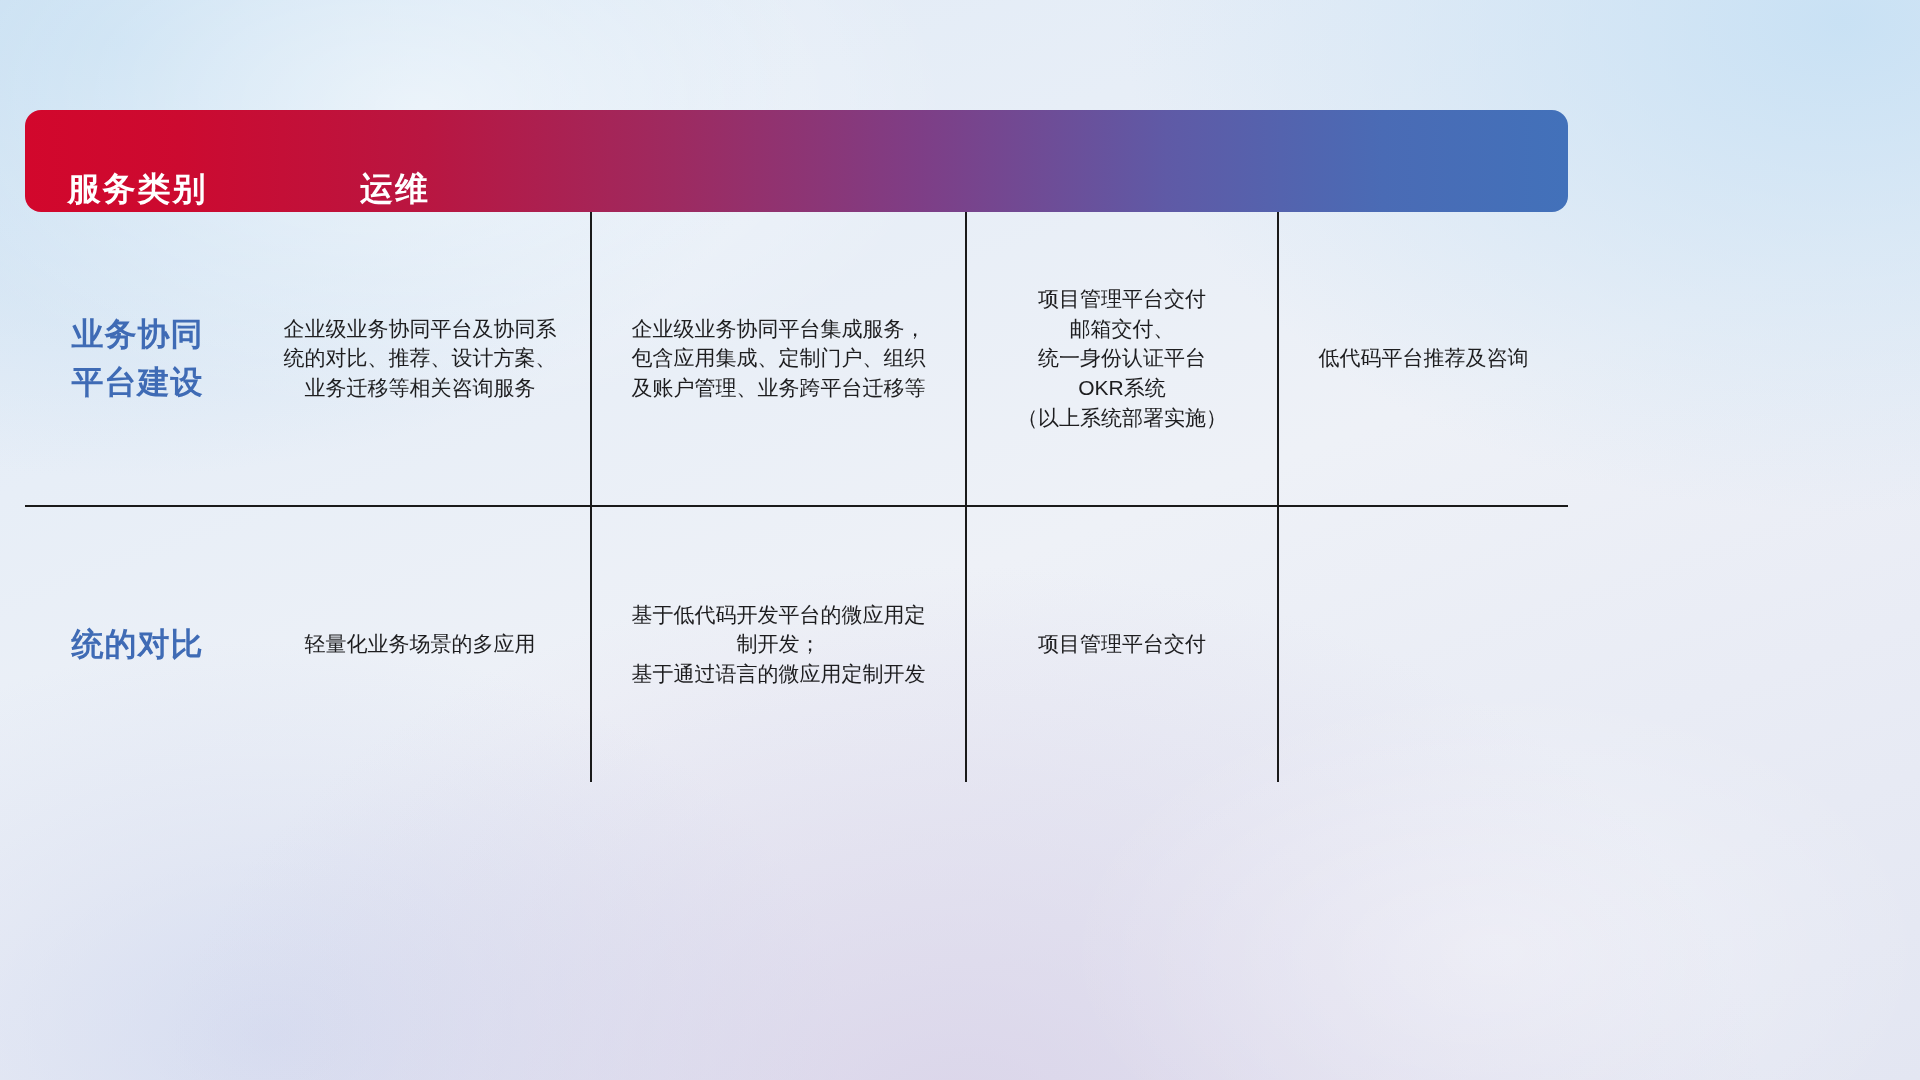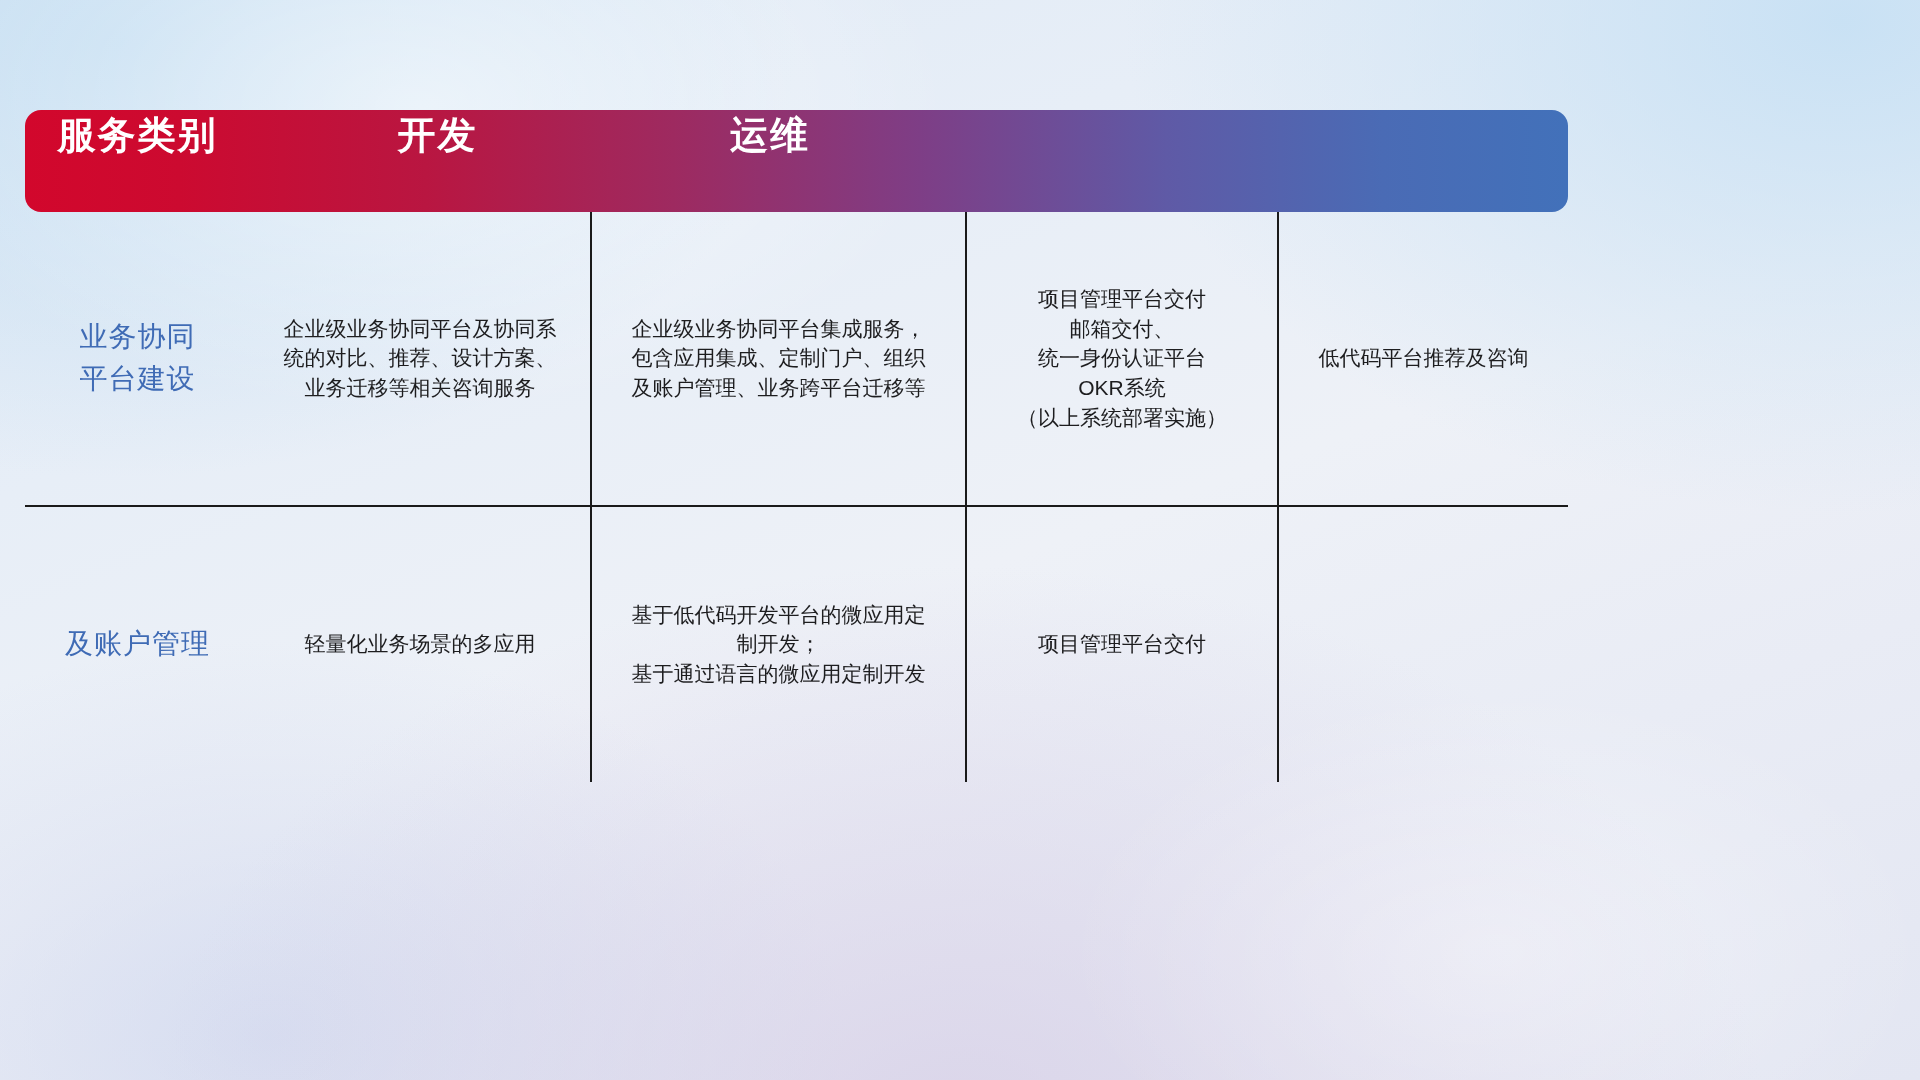--- a/index.html
+++ b/index.html
@@ -90,24 +90,24 @@
     position: absolute;
     left: 0;
     top: 0;
     width: 1543px;
     height: 102px;
     display: flex;
     z-index: 1;
   }
   .hcell {
     display: flex;
-    align-items: flex-start;
+    align-items: flex-end;
     justify-content: center;
     color: #ffffff;
-    font-size: 38px;
+    font-size: 33px;
     font-weight: bold;
     letter-spacing: 2px;
   }
   .hc0 { width: 14.58%; }
   .hc1 { width: 22.10%; }
   .hc2 { width: 24.30%; }
   .hc3 { width: 20.22%; }
   .hc4 { width: 18.80%; }
 
   
@@ -118,22 +118,22 @@
     color: #1d1d1f;
     text-align: center;
     vertical-align: middle;
     border: 0;
   }
   tbody tr.row-div td {
     border-top: 2px solid #1a1a1a;
   }
   td.cat {
     color: #3f6bb5;
-    font-weight: normal;
-    font-size: 28px;
+    font-weight: bold;
+    font-size: 32px;
     letter-spacing: 1px;
     line-height: 1.5;
     border-right: 0 !important;
   }
   td.col-consult { }
   td.vline-l {
     border-left: 2px solid #1a1a1a;
     margin-top: 35px;
   }
 
@@ -161,23 +161,20 @@
 
 <div id="page">
 
   <div id="table-wrap">
 
     <div id="header-bar"></div>
 
     <div id="header-cells">
       <div class="hcell hc0">
         <span>服务类别</span>
-      </div>
-      <div class="hcell hc2">
-        <span>开发</span>
       </div>
       <div class="hcell hc4">
         <span>运维</span>
       </div>
     </div>
 
     <table class="svc">
       <colgroup>
         <col class="c0">
           <col class="c1">
@@ -219,21 +216,21 @@
 （以上系统部署实施）</span>
           </td>
           <td class="vline-l">
             <span class="cell-text">低代码平台推荐及咨询</span>
           </td>
         </tr>
 
 
         <tr class="r2 row-div">
           <td class="cat">
-            <span class="cat-text">及账户管理</span>
+            <span class="cat-text">统的对比</span>
           </td>
           <td class="col-consult">
             <span class="cell-text">轻量化业务场景的多应用</span>
           </td>
           <td class="vline-l">
             <span class="cell-text">基于低代码开发平台的微应用定
 制开发；
 基于通过语言的微应用定制开发</span>
           </td>
           <td class="vline-l">

